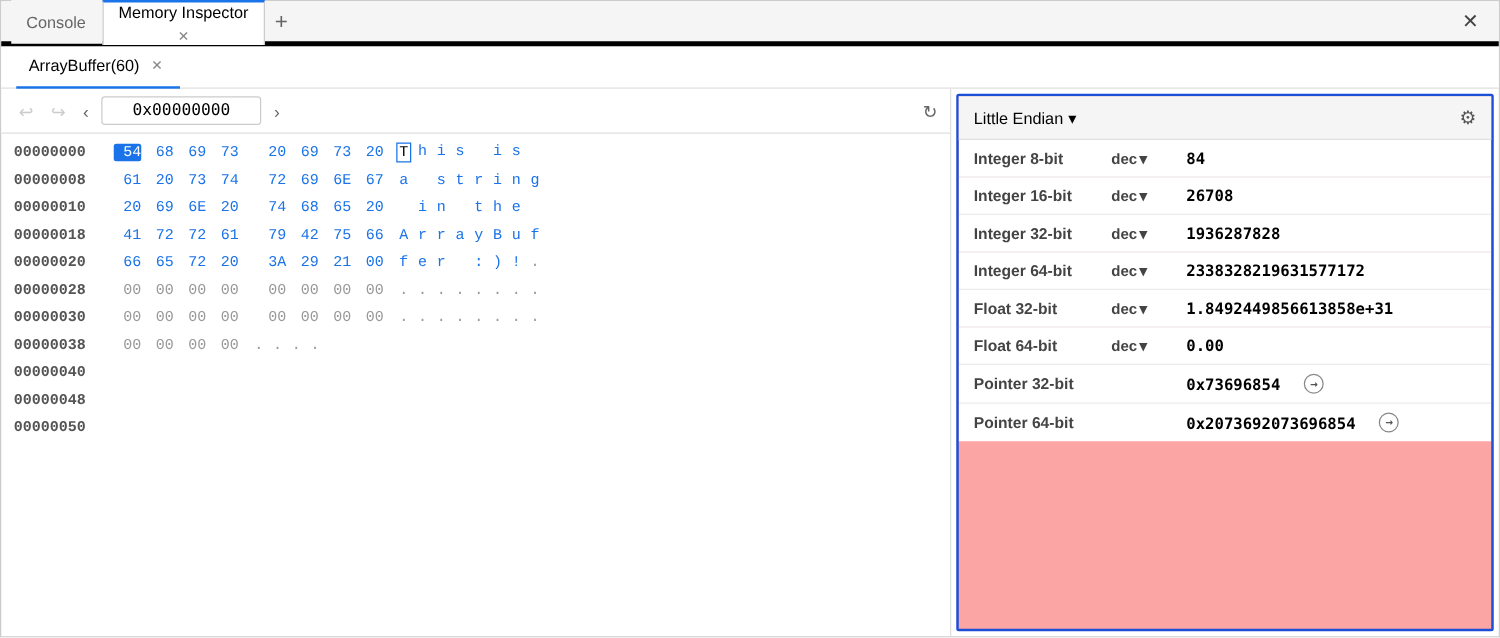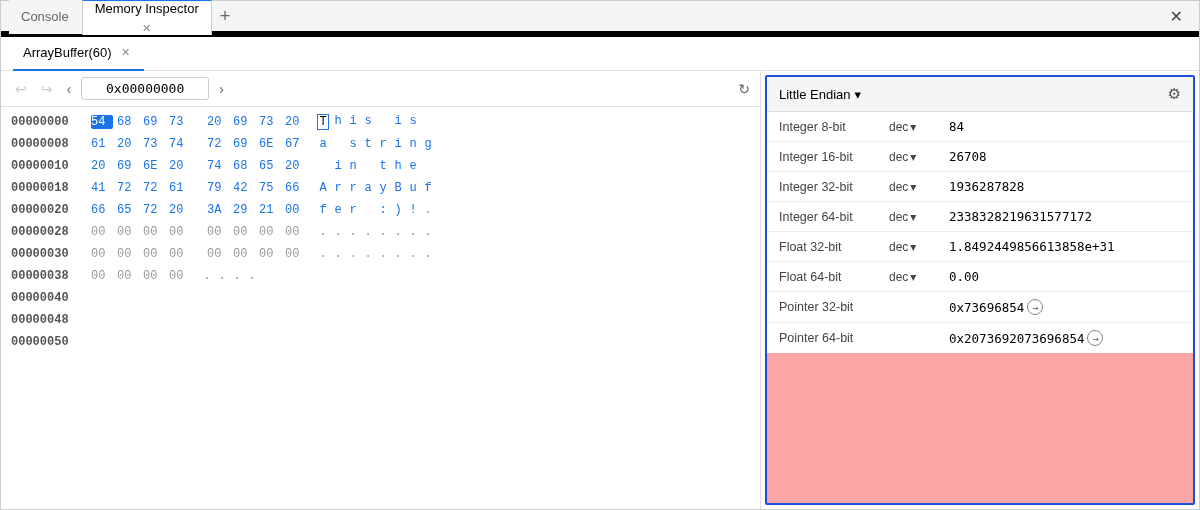--- a/index.html
+++ b/index.html
@@ -19,21 +19,21 @@
       border: 1px solid #ccc;
       display: flex;
       flex-direction: column;
     }
 
     
     .tab-bar {
       display: flex;
       align-items: center;
       background: #f5f5f5;
-      border-bottom: 6px solid #000000;
+      border-bottom: 4px solid #000000;
       height: 36px;
       padding: 0 8px;
       position: relative;
     }
     .tab {
       display: flex;
       align-items: center;
       padding: 0 12px;
       height: 36px;
       cursor: pointer;
@@ -177,21 +177,21 @@
       font-size: 12px;
     }
     .hex-cells {
       display: flex;
       gap: 4px;
       flex-wrap: nowrap;
       flex-shrink: 0;
     }
     .hex-cell {
       width: 22px;
-      text-align: left;
+      text-align: right;
       font-size: 12px;
       color: #1a73e8;
     }
     .hex-cell.selected {
       background: #1a73e8;
       color: #fff;
       border-radius: 2px;
     }
     .hex-cell.zero { color: #999; }
     .hex-separator { width: 8px; flex-shrink: 0; }
@@ -244,20 +244,21 @@
       background: none;
       border: none;
       cursor: pointer;
       font-size: 15px;
       color: #555;
     }
 
     .inspector-rows {
       flex: 1;
       overflow-y: auto;
+      font-weight: bold;
     }
     .inspector-row {
       display: flex;
       align-items: center;
       padding: 7px 12px;
       border-bottom: 1px solid #ebebeb;
       background: #fff;
     }
     .inspector-row:last-child { border-bottom: none; }
     .insp-label {
@@ -278,21 +279,21 @@
     }
     .insp-value {
       flex: 1;
       font-family: 'Consolas', monospace;
       font-size: 12.5px;
       color: #000;
     }
     .insp-link {
       display: inline-flex;
       align-items: center;
-      gap: 3px;
+      gap: 19px;
     }
     .arrow-circle {
       display: inline-flex;
       align-items: center;
       justify-content: center;
       width: 16px;
       height: 16px;
       border: 1px solid #888;
       border-radius: 50%;
       font-size: 10px;

